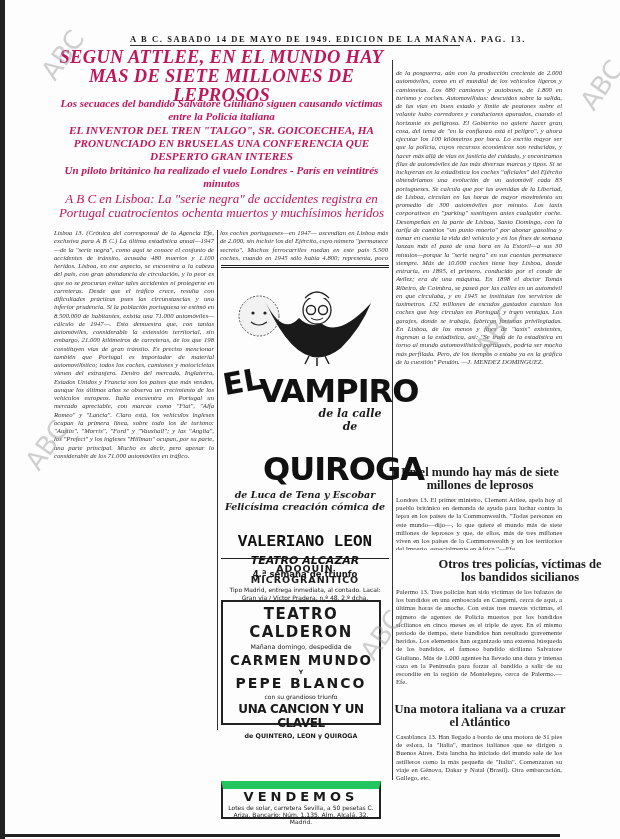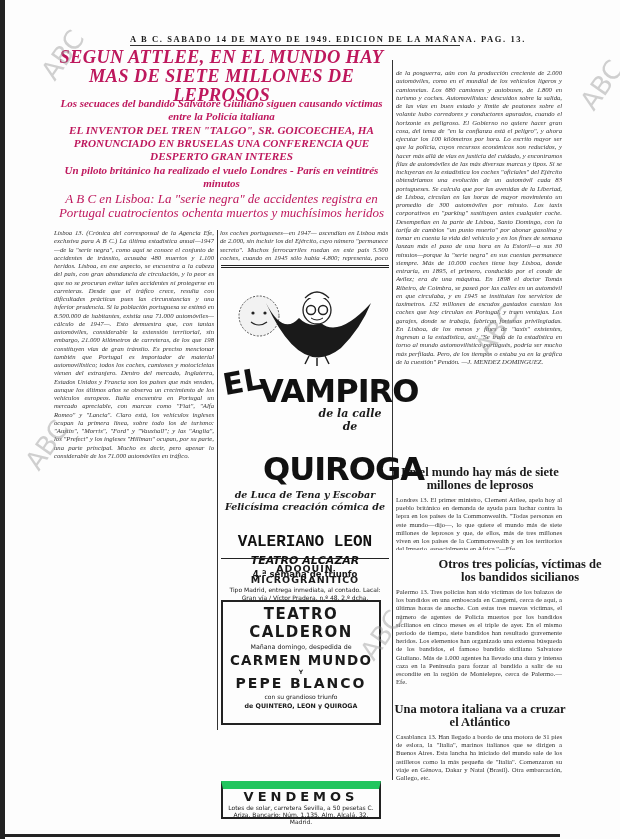--- a/index.html
+++ b/index.html
@@ -98,20 +98,21 @@
     <div class="sans" style="font-size:6px; line-height:7.5px; padding:1px 4px;">Tipo Madrid, entrega inmediata, al contado. Lacal: Gran vía / Víctor Pradera, n.º 48, 2.º dcha.</div>
   </div>
 
   <div class="ad-box ad-calderon">
     <div class="sans" style="font-size:15px; font-weight:bold; letter-spacing:1.5px; margin-top:3px;">TEATRO CALDERON</div>
     <div class="sans" style="font-size:6.3px; margin-top:2px;">Mañana domingo, despedida de</div>
     <div class="sans" style="font-size:13.5px; font-weight:bold; letter-spacing:1.2px; margin-top:2px;">CARMEN MUNDO</div>
     <div class="sans" style="font-size:6px; font-weight:bold;">Y</div>
     <div class="sans" style="font-size:14px; font-weight:bold; letter-spacing:2px;">PEPE BLANCO</div>
     <div class="sans" style="font-size:6px; margin-top:2px;">con su grandioso triunfo</div>
+    <div class="sans" style="font-size:12px; font-weight:bold; letter-spacing:-0.4px; margin-top:2px;">UNA CANCION Y UN CLAVEL</div>
     <div class="sans" style="font-size:6.3px; font-weight:bold; margin-top:2px;">de QUINTERO, LEON y QUIROGA</div>
   </div>
 
   <div class="ad-box ad-vendemos">
     <div class="sans" style="font-size:13px; font-weight:bold; letter-spacing:4px;">VENDEMOS</div>
     <div class="sans" style="font-size:6px; line-height:7px; padding:0 4px;">Lotes de solar, carretera Sevilla, a 50 pesetas C. Ariza. Bancario: Núm. 1.135. Alm. Alcalá, 32. Madrid.</div>
   </div>
 
   <div class="bottom-rule"></div>
 

